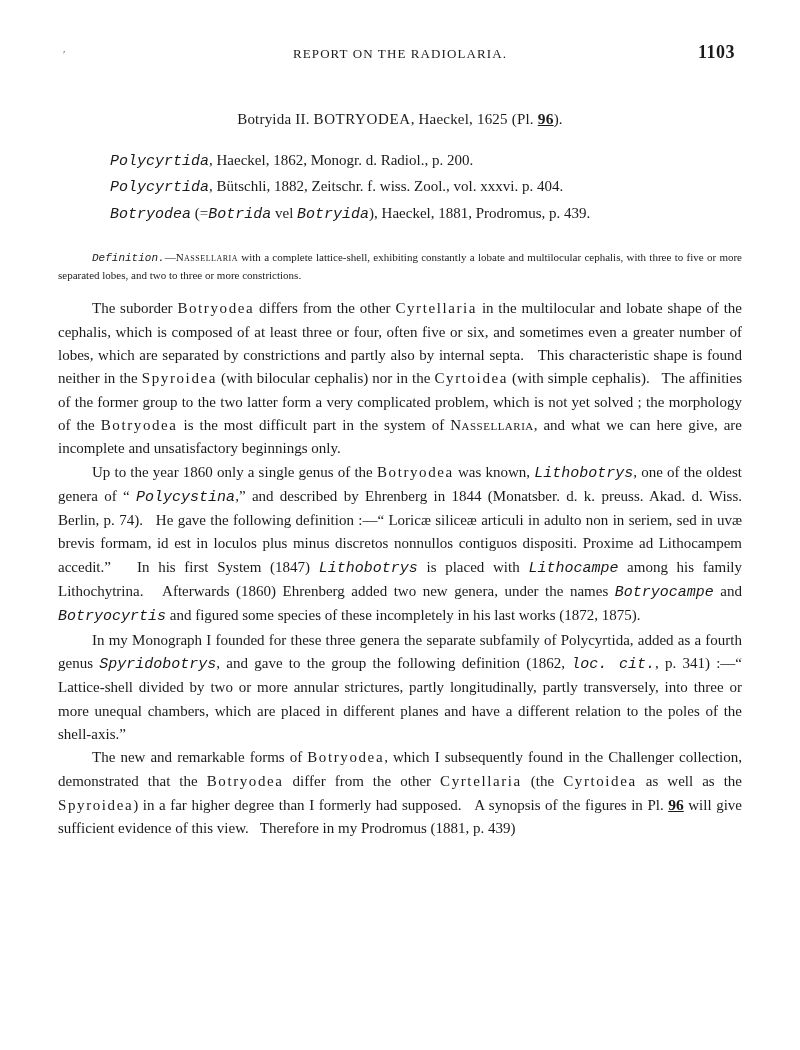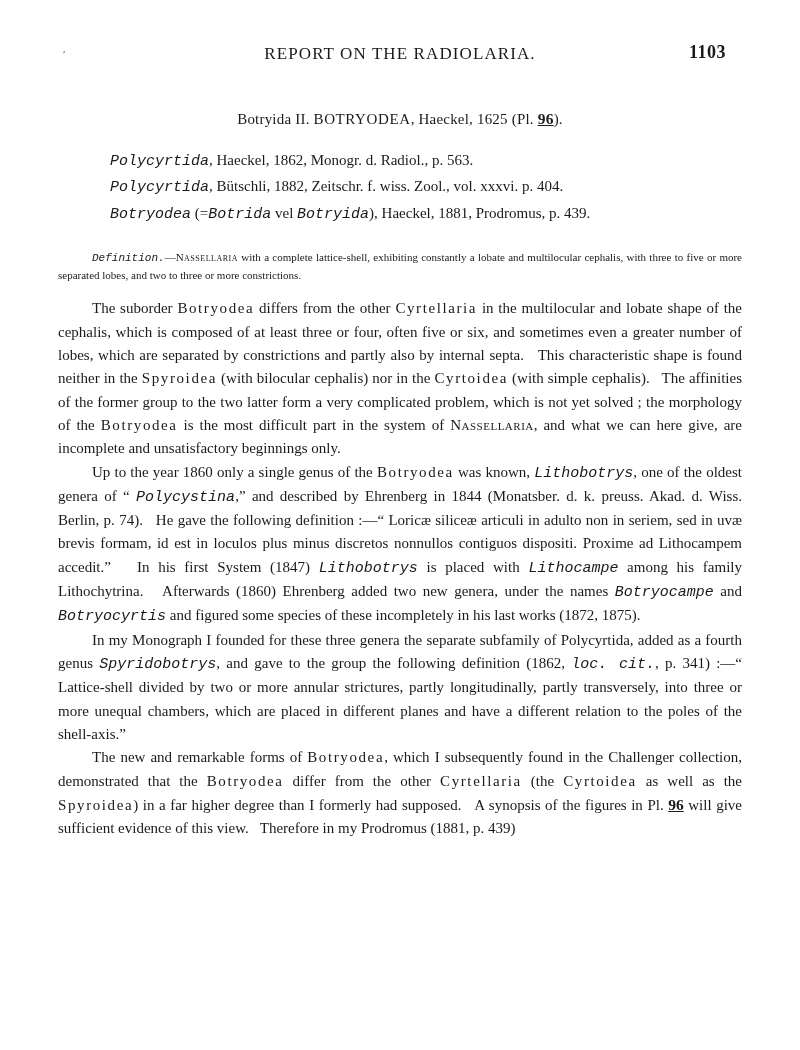--- a/index.html
+++ b/index.html
@@ -29,26 +29,26 @@
   }
   .head-title {
     text-align: center;
     font-size: 15.5px;
     letter-spacing: 1.1px;
     font-variant: small-caps;
     text-transform: uppercase;
     padding-top: 4px;
   }
   .head-title-inner {
-    font-size: 17px;
+    font-size: 13px;
     letter-spacing: 1.1px;
   }
   .page-number {
     position: absolute;
-    right: 16px;
+    right: 7px;
     top: 2px;
     font-weight: bold;
     font-size: 18px;
     letter-spacing: 0.5px;
   }
   .margin-tick {
     position: absolute;
     left: 5px;
     top: 8px;
     font-size: 11px;
@@ -118,21 +118,21 @@
     </div>
     <div class="page-number">1103</div>
   </div>
 
   <div class="subheading">
     <span>Botryida II. </span><span class="sc">BOTRYODEA</span><span>, Haeckel, 1625 (Pl. </span><span class="plate-num">96</span><span>).</span>
   </div>
 
   <div class="synonymy">
     <div>
-      <span class="it">Polycyrtida</span><span>, Haeckel, 1862, Monogr. d. Radiol., p. 563.</span>
+      <span class="it">Polycyrtida</span><span>, Haeckel, 1862, Monogr. d. Radiol., p. 200.</span>
     </div>
     <div>
       <span class="it">Polycyrtida</span><span>, Bütschli, 1882, Zeitschr. f. wiss. Zool., vol. xxxvi. p. 404.</span>
     </div>
     <div>
       <span class="it">Botryodea</span><span> (=<span class="it">Botrida</span> vel <span class="it">Botryida</span>), Haeckel, 1881, Prodromus, p. 439.</span>
     </div>
   </div>
 
   <div class="definition">

